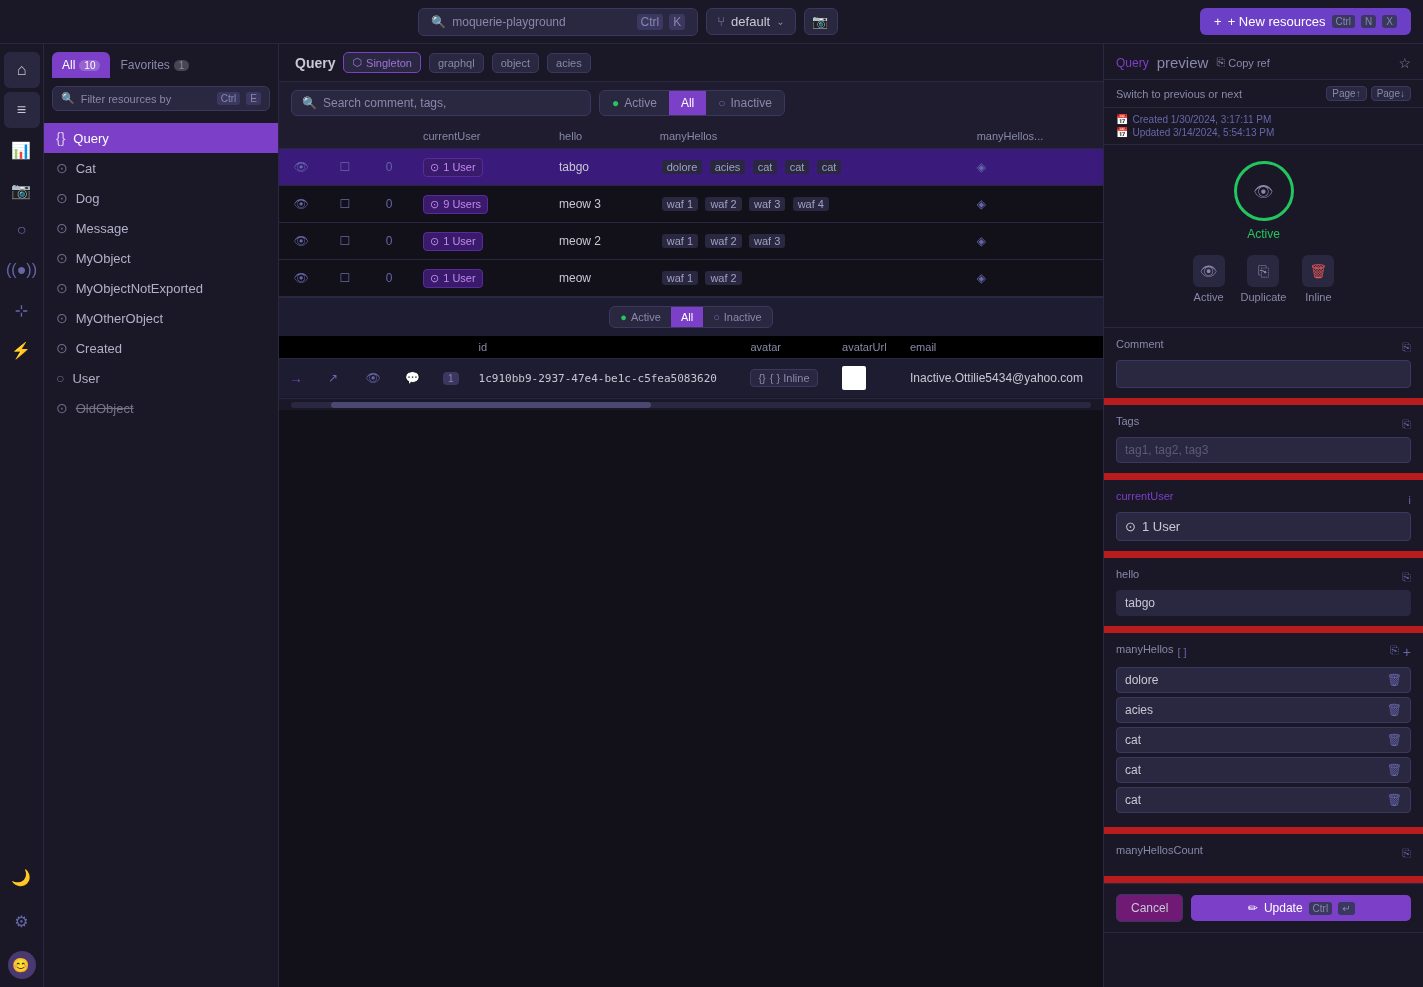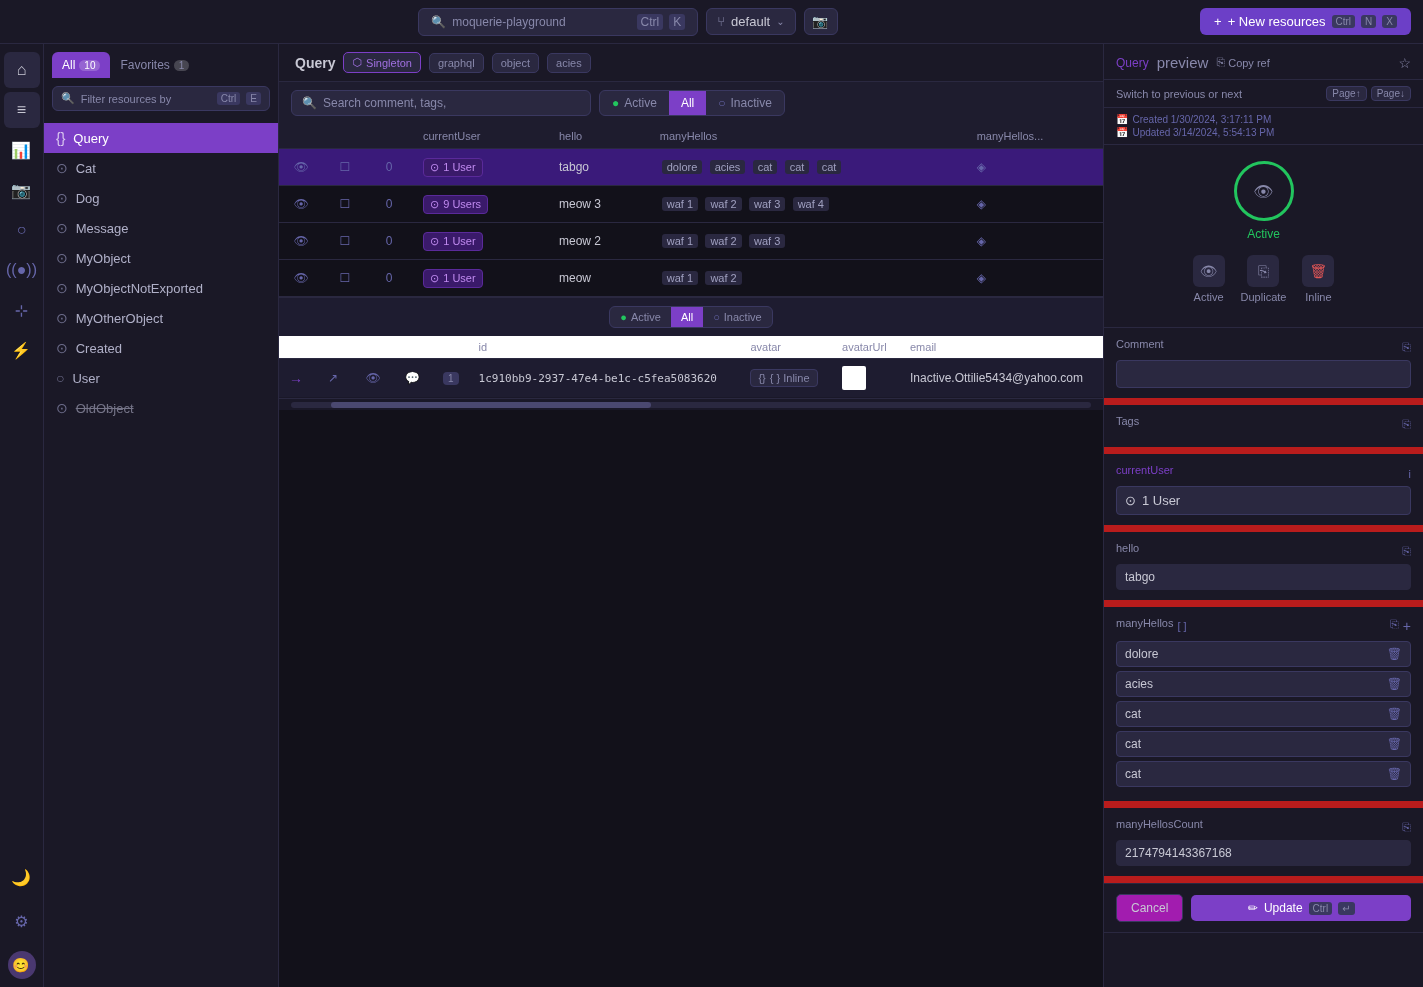--- a/index.html
+++ b/index.html
@@ -383,21 +383,21 @@
     }
     .nested-filter-btn.active {
       background: #7c3fc7;
       color: white;
     }
     .nested-table {
       width: 100%;
       border-collapse: collapse;
     }
     .nested-table th {
-      background: #ffffff;
+      background: #000000;
       color: #8888aa;
       font-size: 11px;
       font-weight: 500;
       padding: 5px 10px;
       text-align: left;
       border-bottom: 1px solid #2a2840;
     }
     .nested-table td {
       padding: 7px 10px;
       border-bottom: 1px solid #1a1828;
@@ -610,21 +610,21 @@
     }
     .right-panel-footer {
       padding: 10px 12px;
       display: flex;
       align-items: center;
       gap: 8px;
       border-top: 1px solid #2a2840;
       flex-shrink: 0;
     }
     .cancel-btn {
-      background: #a21caf;
+      background: #701a75;
       border: 1px solid #3a3860;
       border-radius: 5px;
       padding: 6px 14px;
       color: #c8c8d4;
       cursor: pointer;
       font-size: 12px;
     }
     .update-btn {
       flex: 1;
       background: #7c3fc7;
@@ -1101,20 +1101,23 @@
         <span class="copy-icon">⎘</span>
       </div>
       <div class="section-input" style="min-height:28px;"></div>
     </div>
 
     <div class="right-panel-section">
       <div class="section-row-label">
         <span class="section-label">Tags</span>
         <span class="copy-icon">⎘</span>
       </div>
+      <div class="tags-input">
+        <span style="color:#5a5a7a;">tag1, tag2, tag3</span>
+      </div>
     </div>
 
     <div class="right-panel-section">
       <div class="section-row-label">
         <span class="section-label" style="color:#7c3fc7;">currentUser</span>
         <span class="copy-icon">ℹ</span>
       </div>
       <div class="relation-field">
         <span>⊙</span>
         <span>1 User</span>
@@ -1160,21 +1163,20 @@
         <span>cat</span>
         <span class="delete-icon">🗑</span>
       </div>
     </div>
 
     <div class="right-panel-section">
       <div class="section-row-label">
         <span class="section-label">manyHellosCount</span>
         <span class="copy-icon">⎘</span>
       </div>
-      <div class="field-value">2174794143367168</div>
     </div>
 
     <div class="right-panel-footer">
       <button class="cancel-btn">Cancel</button>
       <button class="update-btn">
         <span>✏</span>
         <span>Update</span>
         <span class="kbd">Ctrl</span>
         <span class="kbd">↵</span>
       </button>

